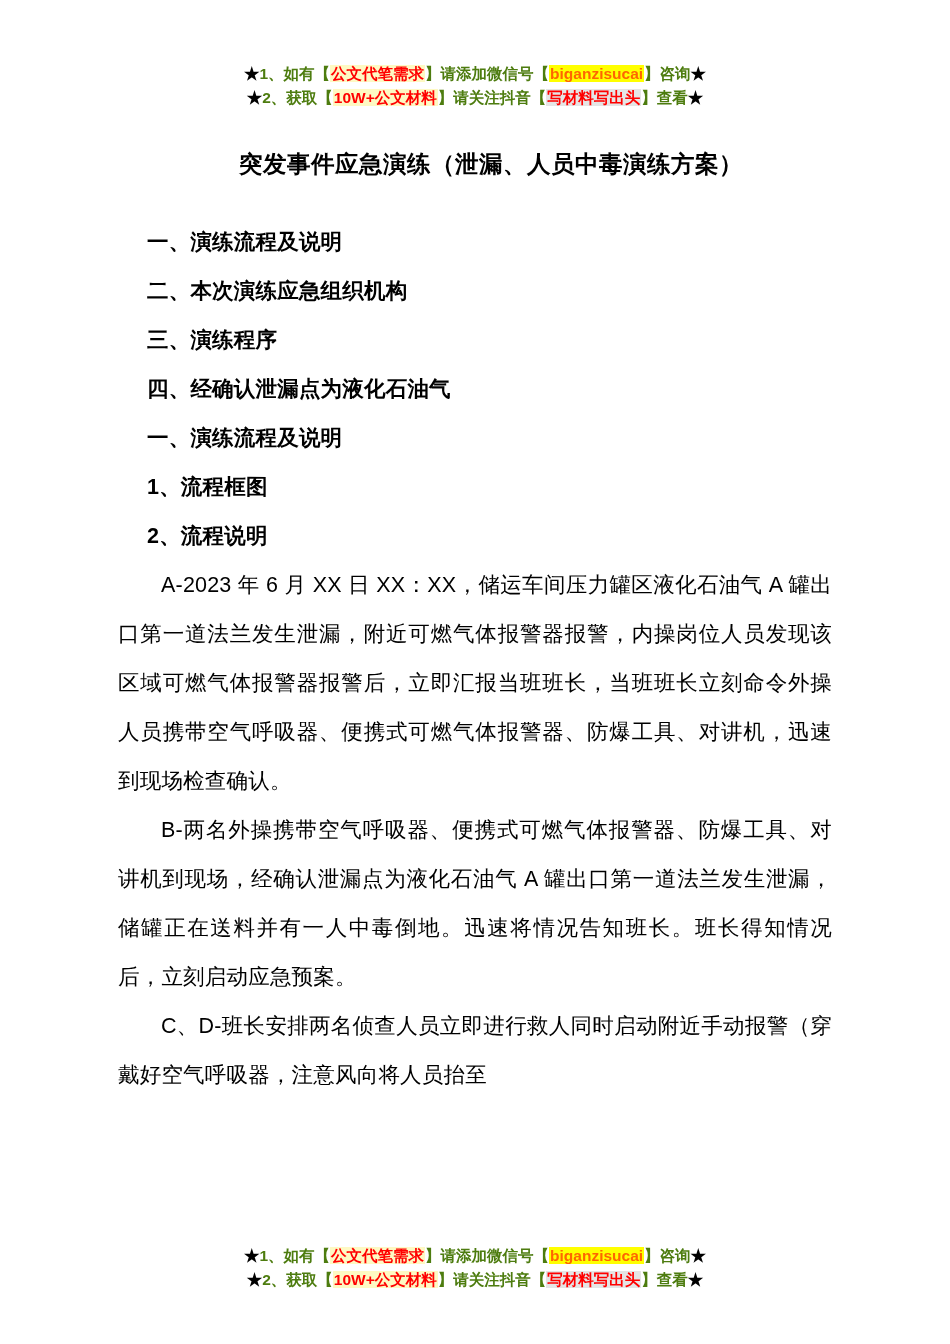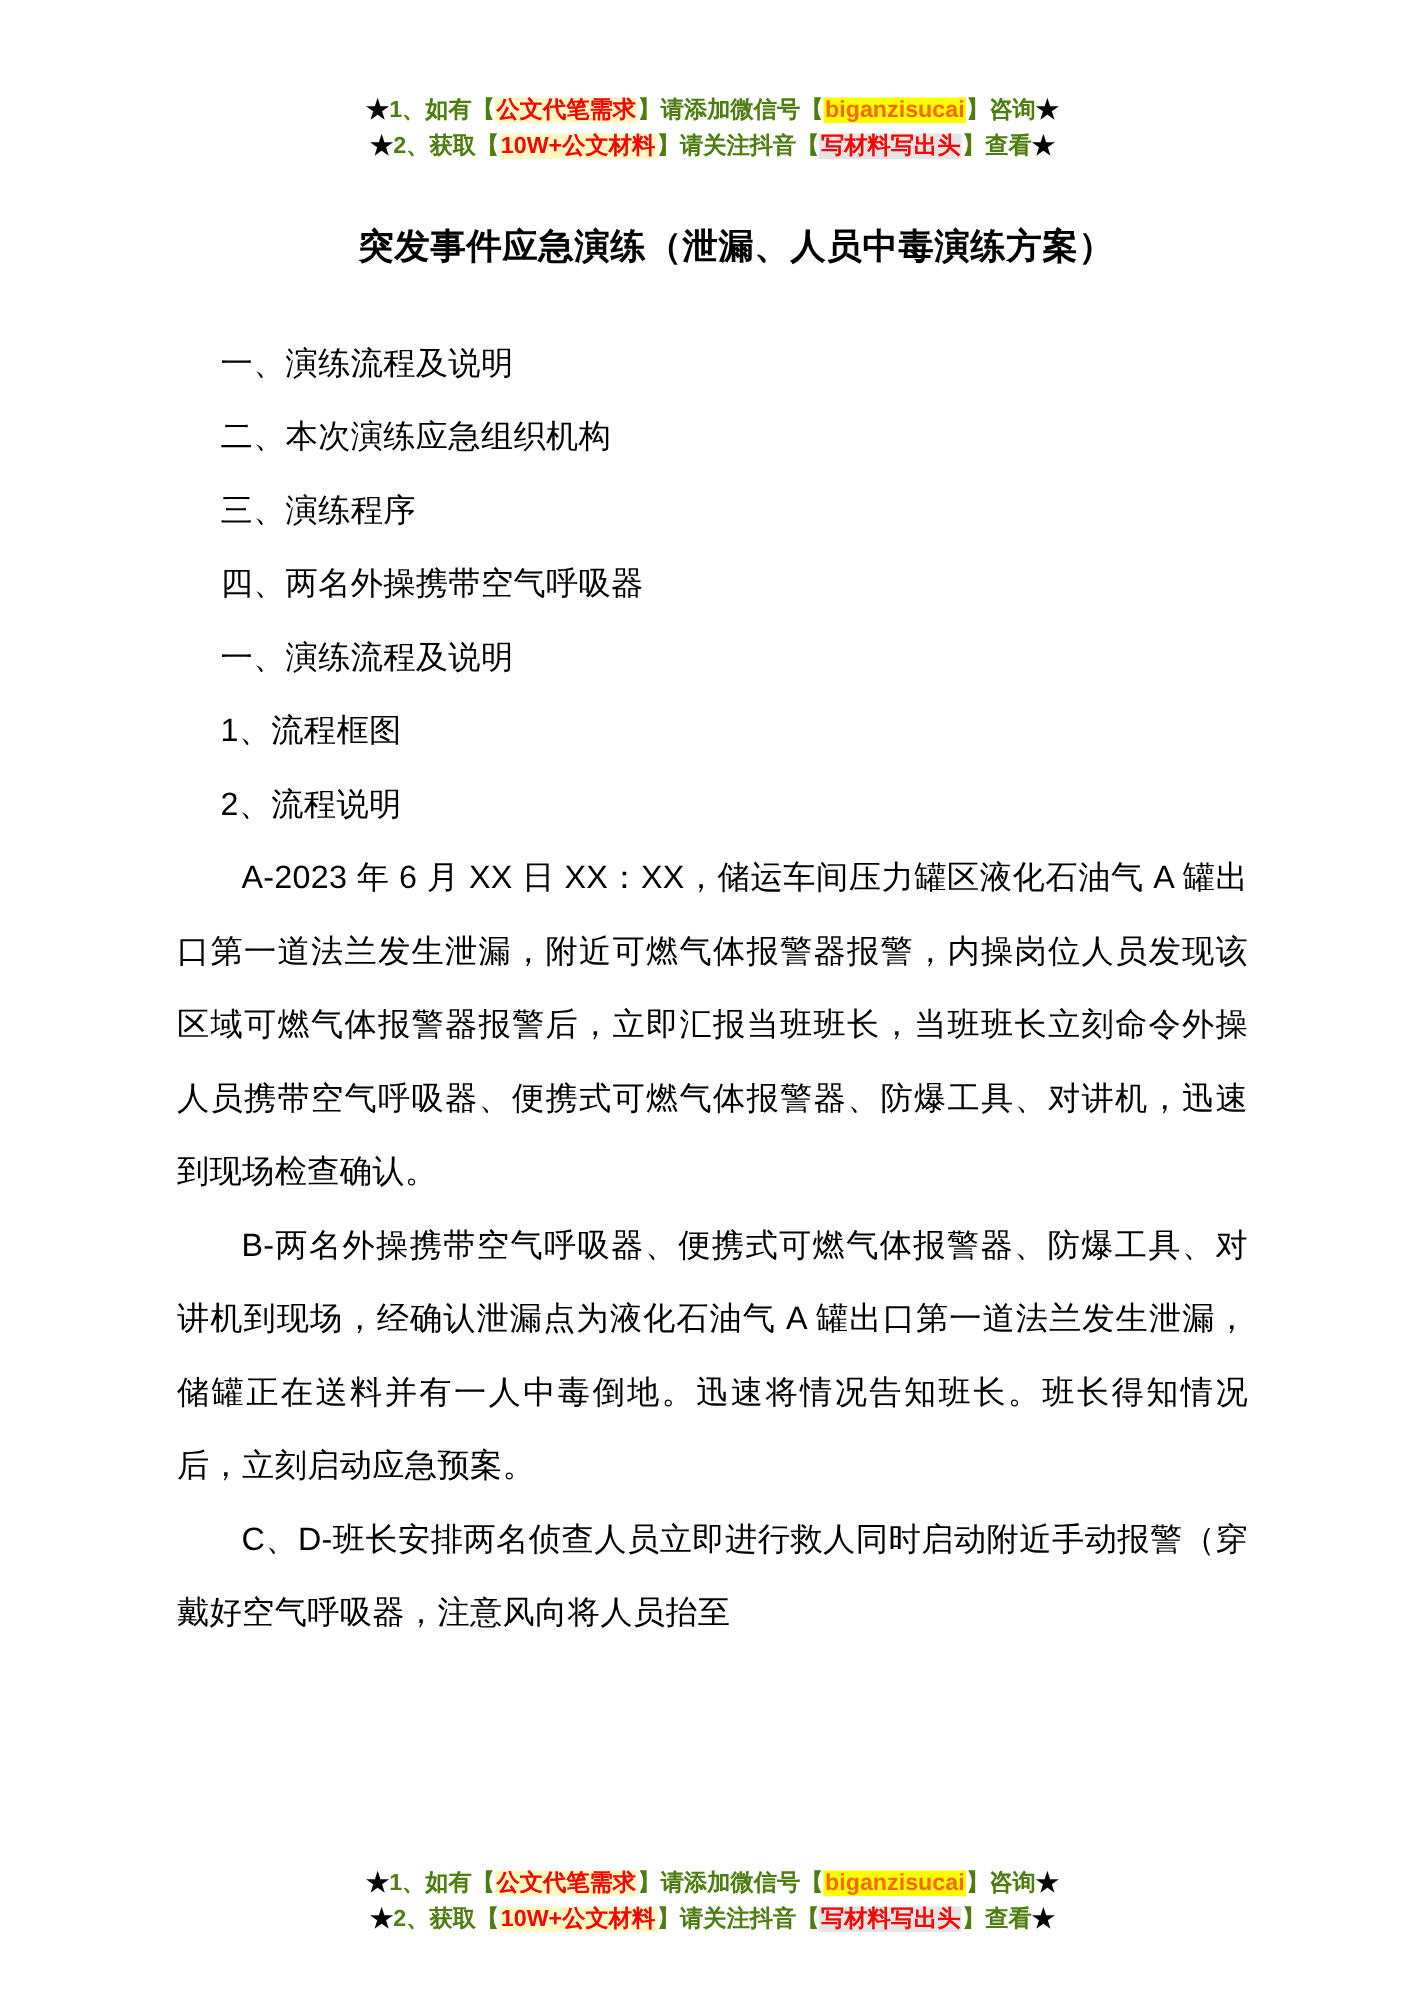--- a/index.html
+++ b/index.html
@@ -90,20 +90,21 @@
     text-align: justify;
     text-justify: inter-ideograph;
     margin: 0;
     letter-spacing: 0.2px;
   }
   .para.indent {
     text-indent: 2em;
   }
   .para.toc {
     text-indent: 1.35em;
+    font-weight: bold;
   }
 </style>
 </head>
 <body>
 
 <div class="page">
 
   <div class="promo promo-top">
     <div class="promo-line">
       <span class="star">★</span><span class="blk">1、如有【</span><span class="hl-red">公文代笔需求</span><span class="blk">】请添加微信号【</span><span class="hl-orange">biganzisucai</span><span class="blk">】咨询</span><span class="star">★</span>
@@ -112,21 +113,21 @@
       <span class="star">★</span><span class="blk">2、获取【</span><span class="hl-red">10W+公文材料</span><span class="blk">】请</span><span class="blk">关注抖音【</span><span class="hl-red-strong">写材料写出头</span><span class="blk">】查看</span><span class="star">★</span>
     </div>
   </div>
 
   <div class="doc-title">突发事件应急演练（泄漏、人员中毒演练方案）</div>
 
   <div class="body-block">
     <p class="para toc">一、演练流程及说明</p>
     <p class="para toc">二、本次演练应急组织机构</p>
     <p class="para toc">三、演练程序</p>
-    <p class="para toc">四、两名外操携带空气呼吸器</p>
+    <p class="para toc">四、经确认泄漏点为液化石油气</p>
     <p class="para toc">一、演练流程及说明</p>
     <p class="para toc">1、流程框图</p>
     <p class="para toc">2、流程说明</p>
     <p class="para indent">A‑2023 年 6 月 XX 日 XX：XX，储运车间压力罐区液化石油气 A 罐出口第一道法兰发生泄漏，附近可燃气体报警器报警，内操岗位人员发现该区域可燃气体报警器报警后，立即汇报当班班长，当班班长立刻命令外操人员携带空气呼吸器、便携式可燃气体报警器、防爆工具、对讲机，迅速到现场检查确认。</p>
     <p class="para indent">B‑两名外操携带空气呼吸器、便携式可燃气体报警器、防爆工具、对讲机到现场，经确认泄漏点为液化石油气 A 罐出口第一道法兰发生泄漏，储罐正在送料并有一人中毒倒地。迅速将情况告知班长。班长得知情况后，立刻启动应急预案。</p>
     <p class="para indent">C、D‑班长安排两名侦查人员立即进行救人同时启动附近手动报警（穿戴好空气呼吸器，注意风向将人员抬至</p>
   </div>
 
   <div class="promo promo-bottom">
     <div class="promo-line">

